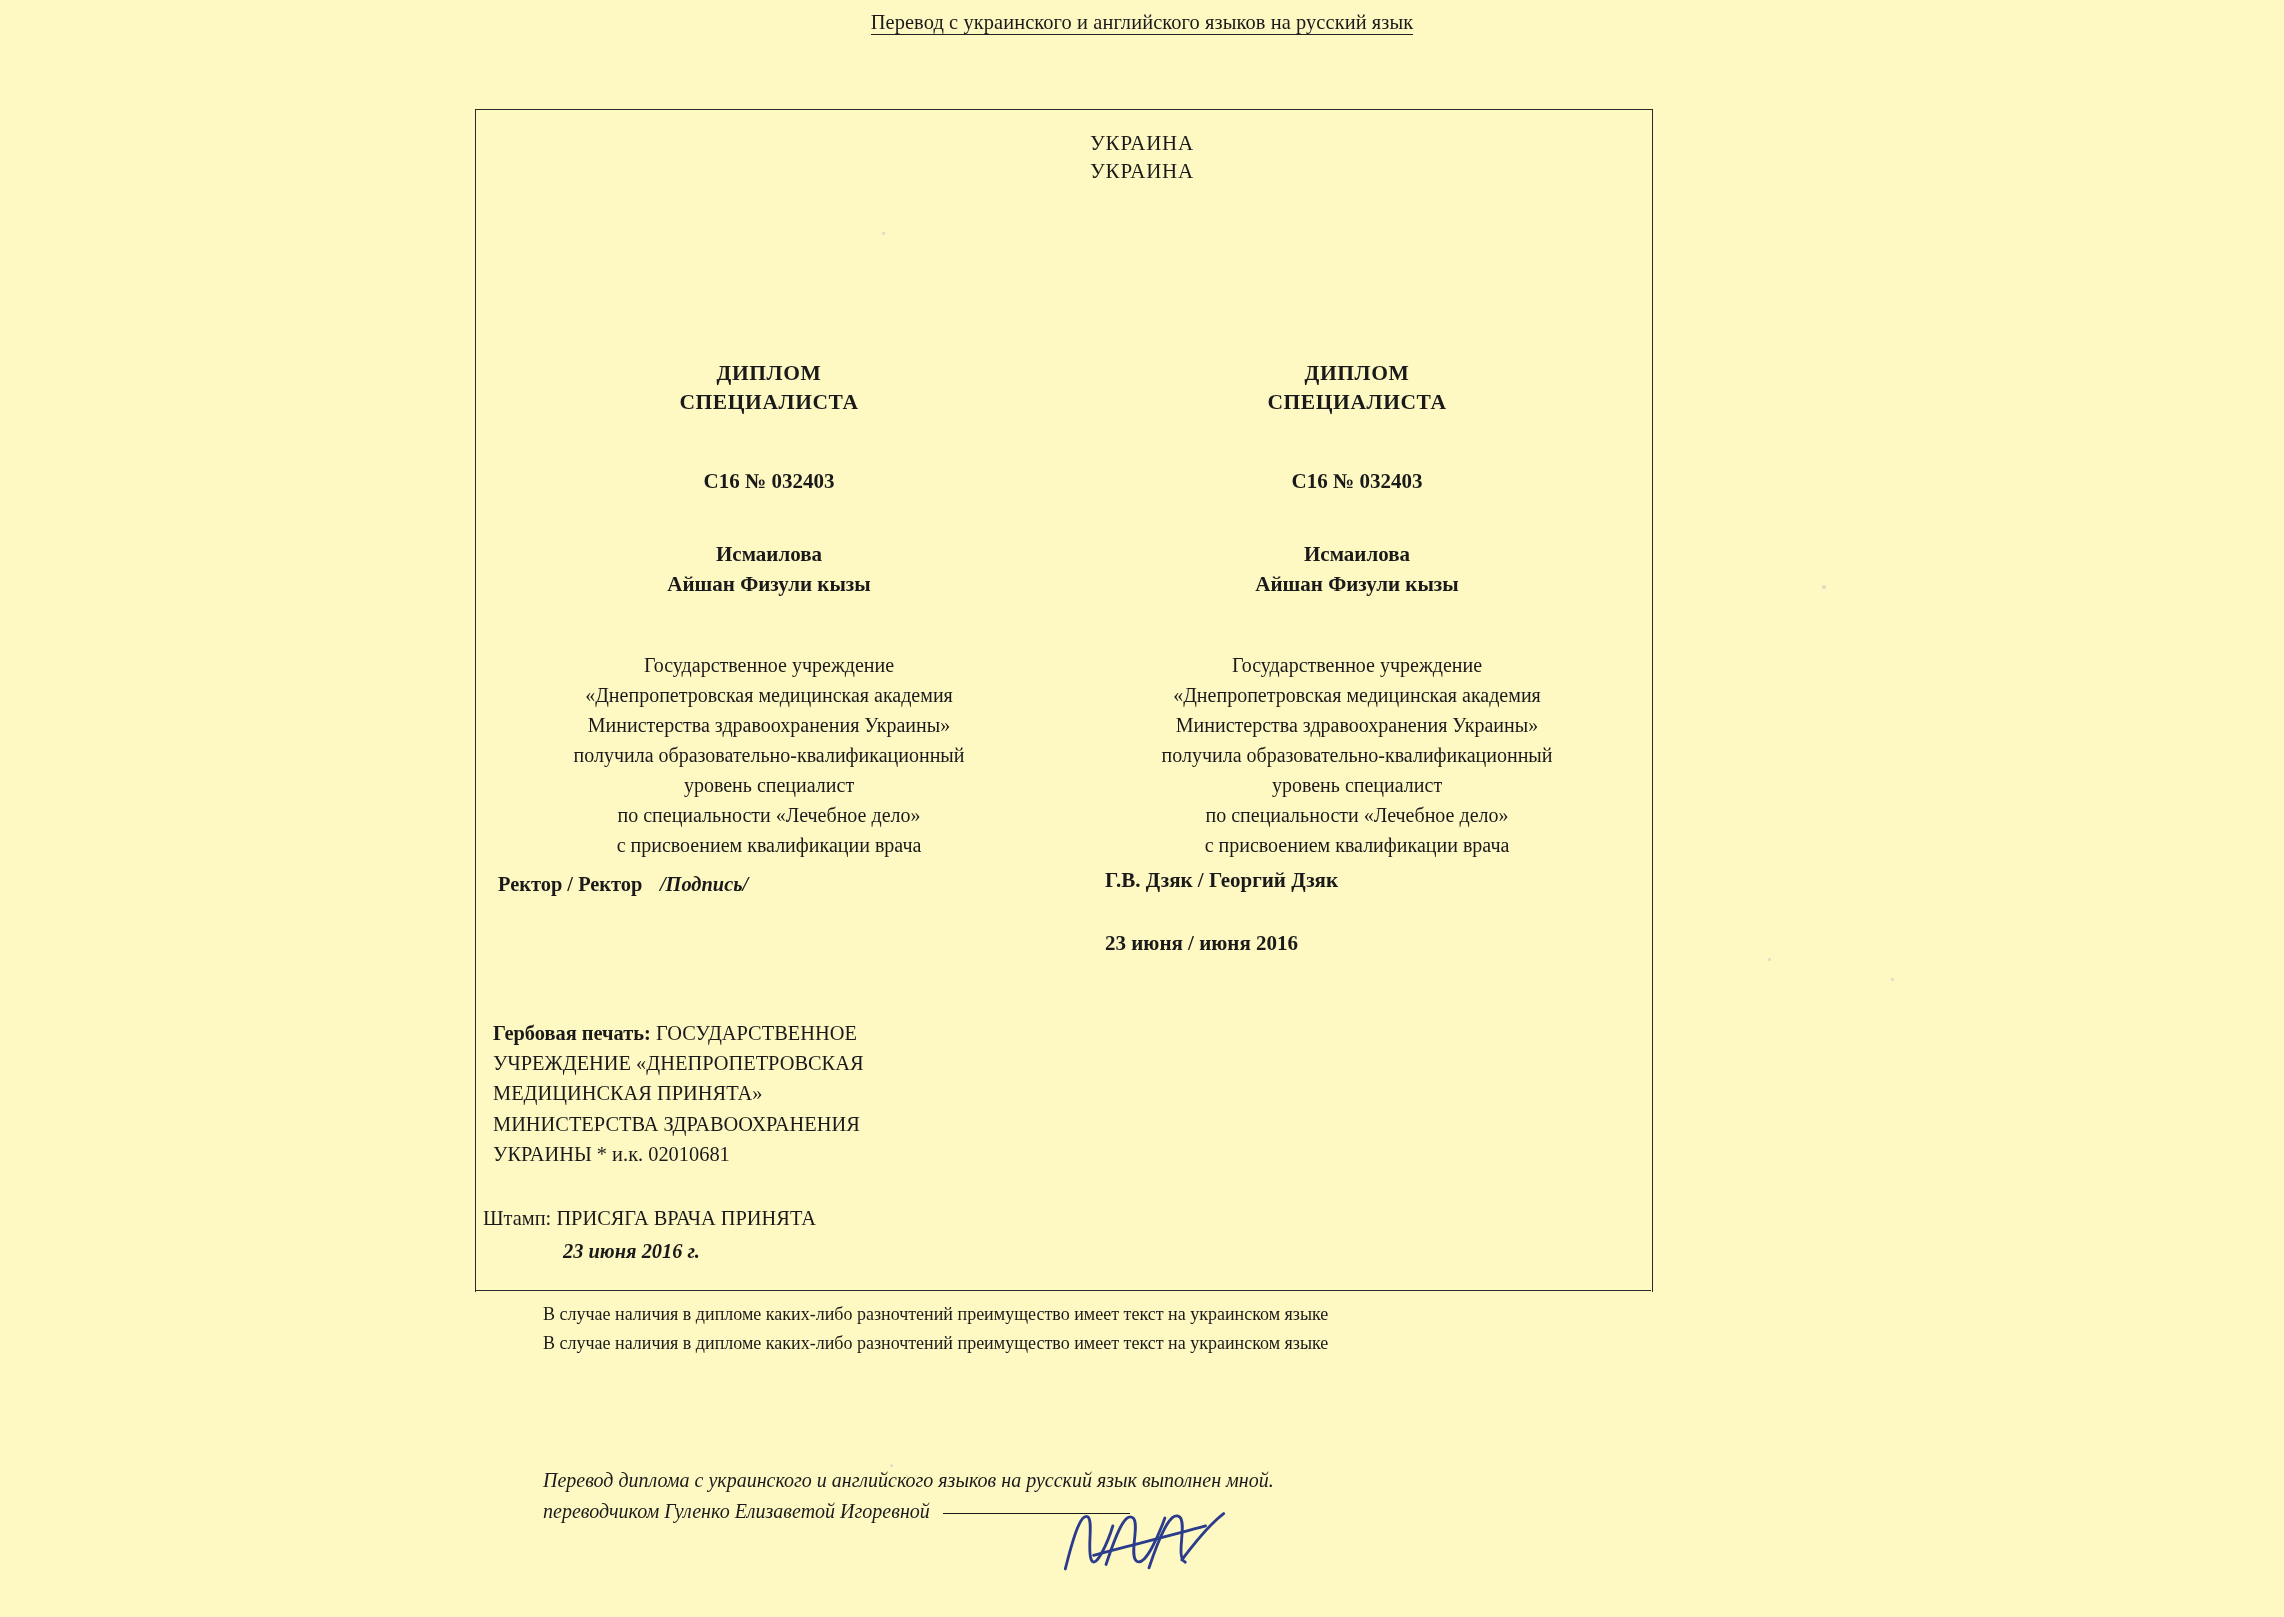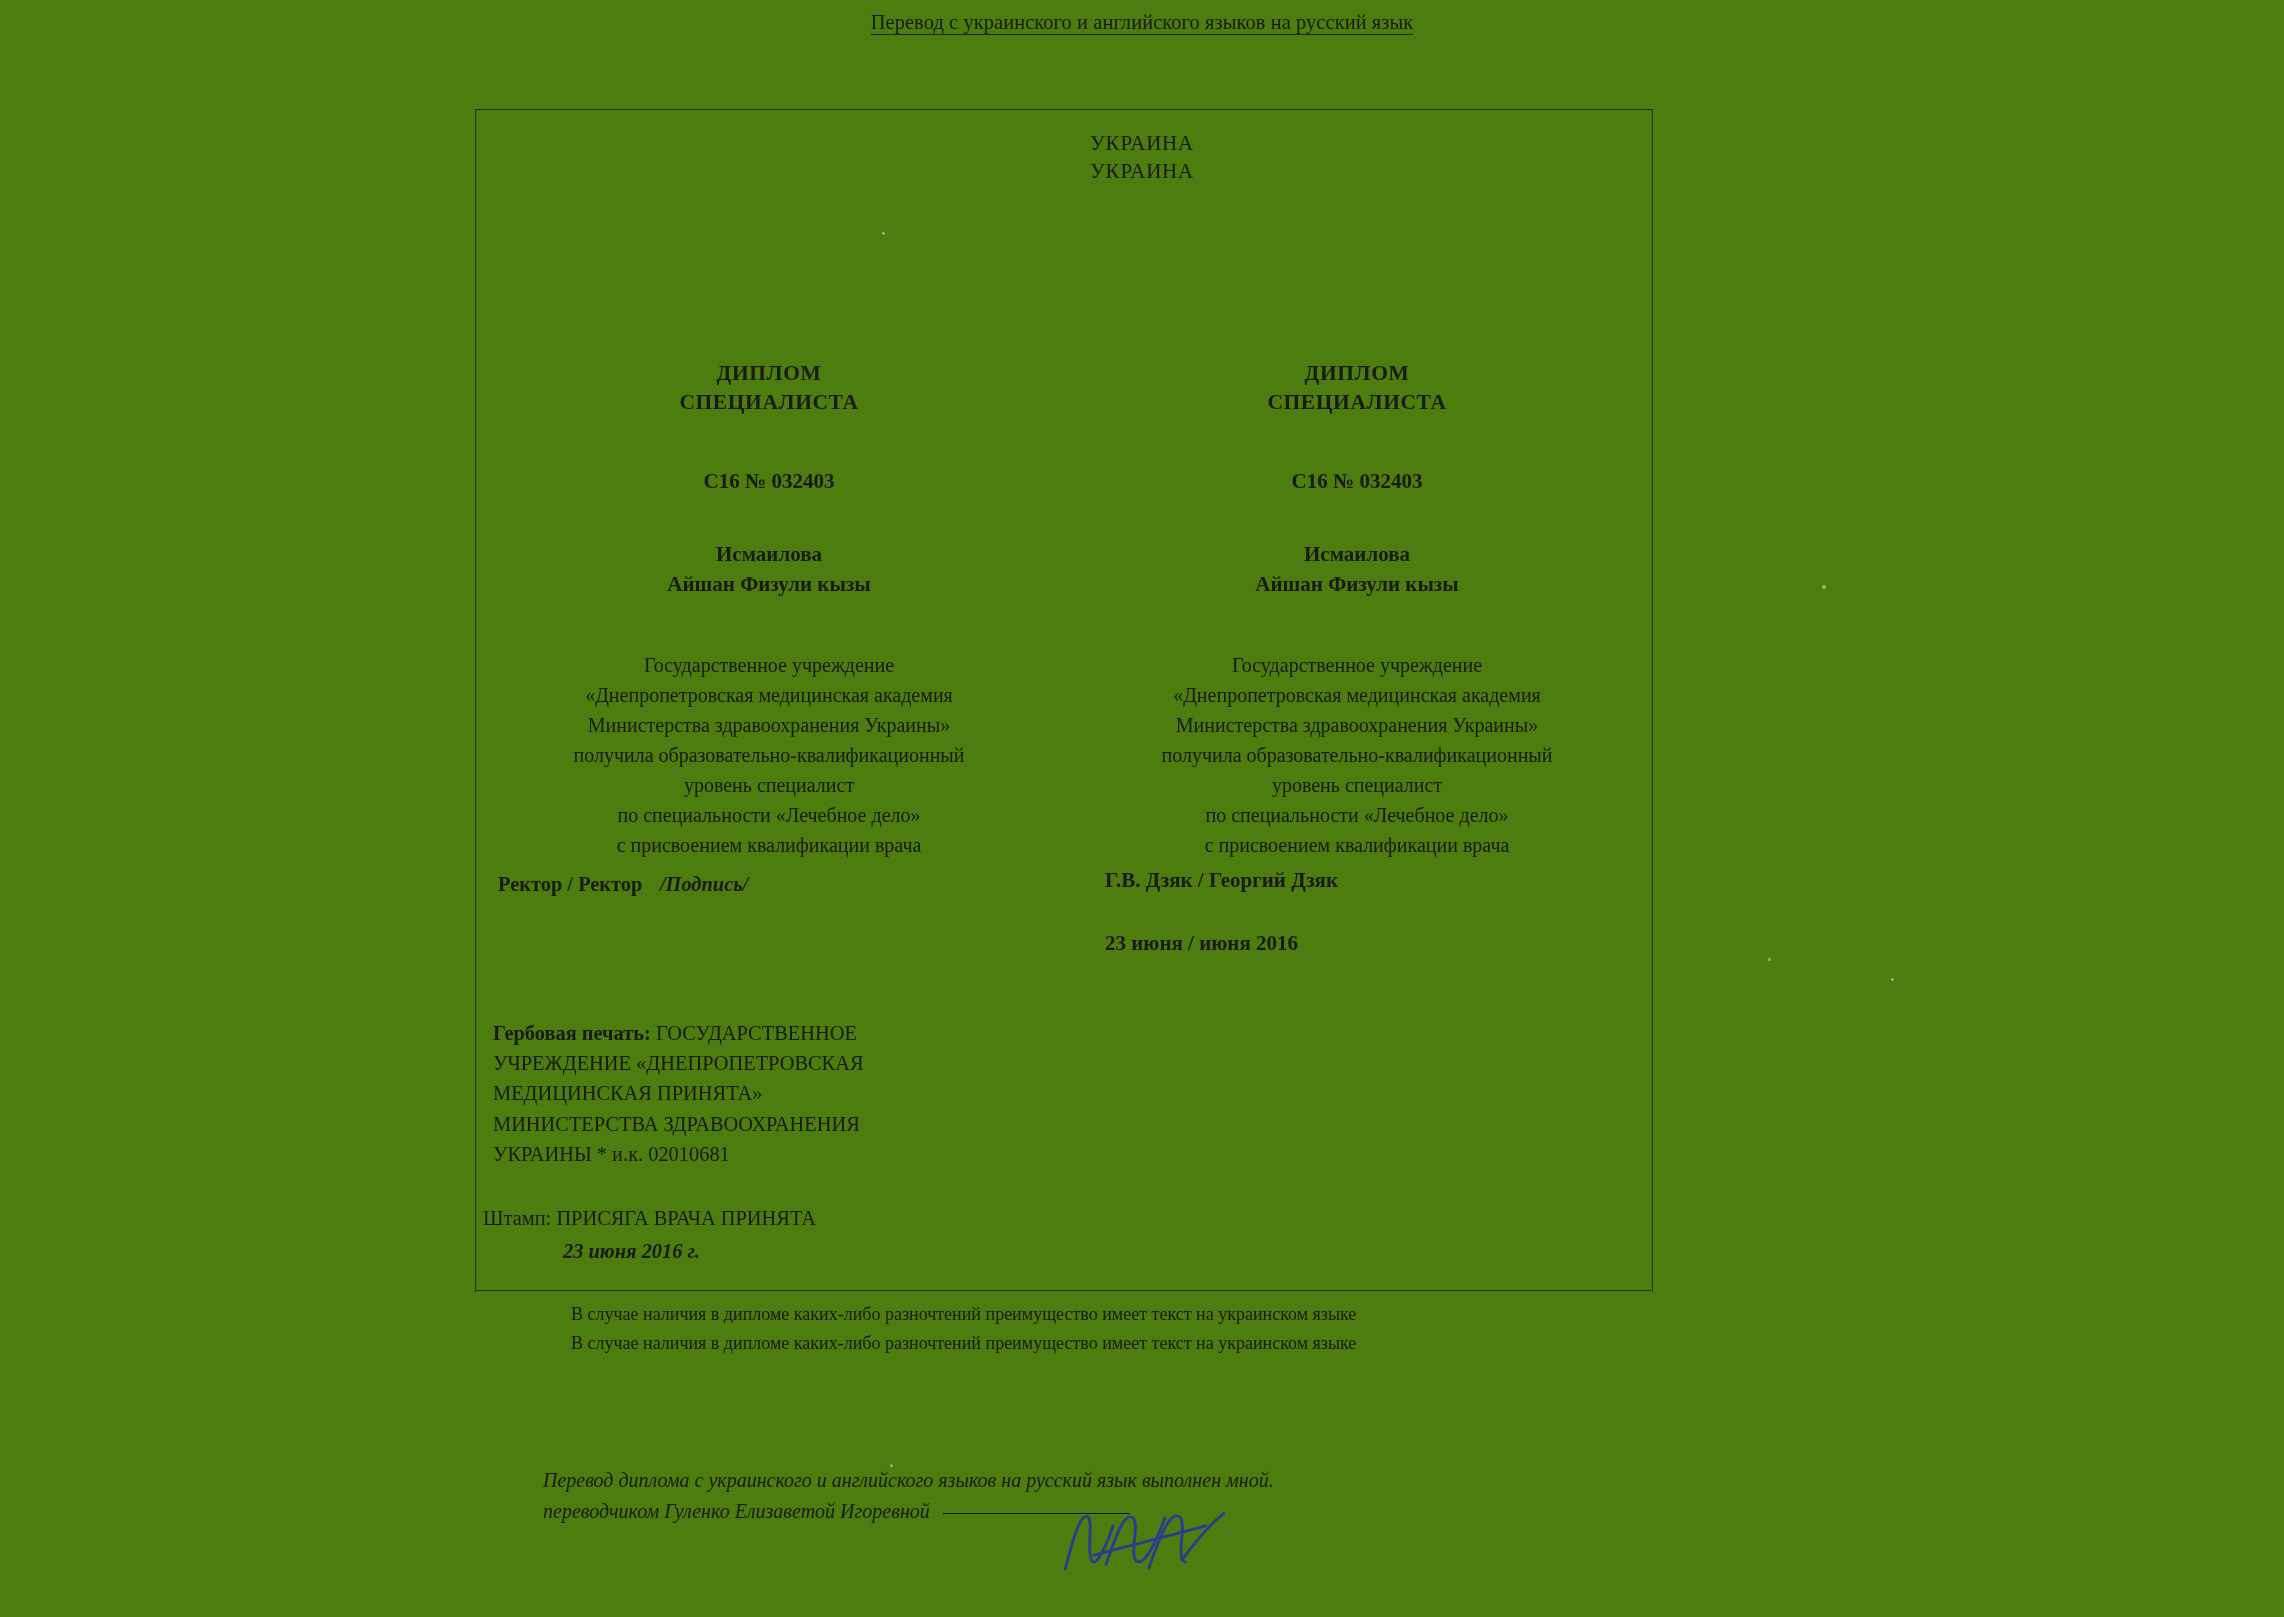--- a/index.html
+++ b/index.html
@@ -12,21 +12,21 @@
     height: 1617px;
     position: relative;
     font-family: "Liberation Serif", serif;
     color: #1a1a1a;
     overflow: hidden;
   }
 
   .page {
     position: absolute;
     inset: 0;
-    background: #4d7c0f;
+    background: #fef9c3;
   }
 
   
   .speck {
     position: absolute;
     background: #c9c9c9;
     border-radius: 50%;
     opacity: .65;
   }
 
@@ -164,21 +164,21 @@
   .oath-block .oath-date {
     display: block;
     font-style: italic;
     font-weight: bold;
     margin-left: 80px;
     margin-top: 3.4px;
   }
 
   .footnotes {
     position: absolute;
-    left: 571px;
+    left: 543px;
     top: 1300px;
     font-size: 18px;
     line-height: 1.62;
   }
 
   .translator {
     position: absolute;
     left: 543px;
     top: 1465px;
     font-style: italic;

